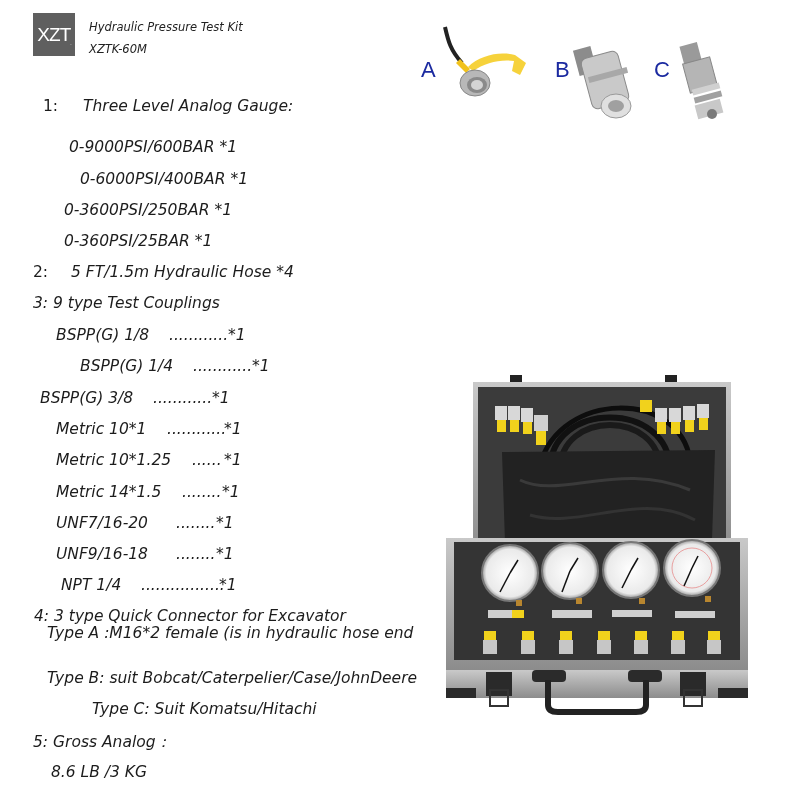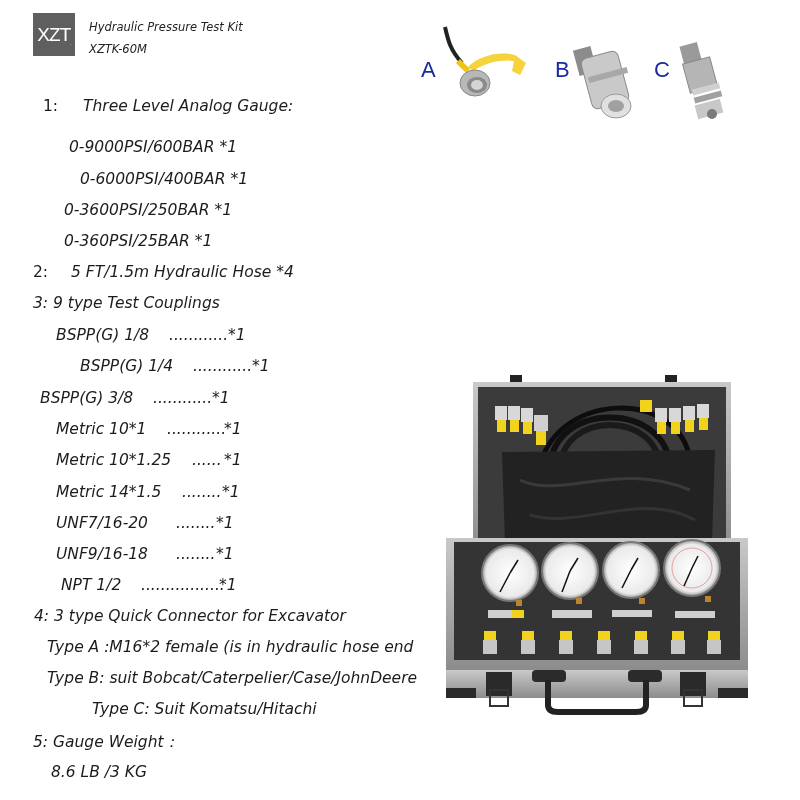--- a/index.html
+++ b/index.html
@@ -71,28 +71,28 @@
 <div class="abs t1 it" style="left:33px; top:294px;">3:  9 type Test Couplings</div>
 
 <div class="abs t1 it" style="left:56px; top:326px;"><span>BSPP(G) 1/8</span><span style="position:absolute; left:113px;">............</span><span style="position:absolute; left:172px;">*1</span></div>
 <div class="abs t1 it" style="left:56px; top:357px;margin-left:24px;"><span>BSPP(G) 1/4</span><span style="position:absolute; left:113px;">............</span><span style="position:absolute; left:172px;">*1</span></div>
 <div class="abs t1 it" style="left:40px; top:389px;"><span>BSPP(G) 3/8</span><span style="position:absolute; left:113px;">............</span><span style="position:absolute; left:172px;">*1</span></div>
 <div class="abs t1 it" style="left:56px; top:420px;"><span>Metric 10*1</span><span style="position:absolute; left:111px;">............</span><span style="position:absolute; left:168px;">*1</span></div>
 <div class="abs t1 it" style="left:56px; top:451px;"><span>Metric 10*1.25</span><span style="position:absolute; left:136px;">......</span><span style="position:absolute; left:168px;">*1</span></div>
 <div class="abs t1 it" style="left:56px; top:483px;"><span>Metric 14*1.5</span><span style="position:absolute; left:126px;">........</span><span style="position:absolute; left:166px;">*1</span></div>
 <div class="abs t1 it" style="left:56px; top:514px;text-align:center;"><span>UNF7/16-20</span><span style="position:absolute; left:120px;">........</span><span style="position:absolute; left:160px;">*1</span></div>
 <div class="abs t1 it" style="left:56px; top:545px;"><span>UNF9/16-18</span><span style="position:absolute; left:120px;">........</span><span style="position:absolute; left:160px;">*1</span></div>
-<div class="abs t1 it" style="left:61px; top:576px;"><span>NPT 1/2</span><span style="position:absolute; left:80px;">.................</span><span style="position:absolute; left:158px;">*1</span></div>
+<div class="abs t1 it" style="left:61px; top:576px;"><span>NPT 1/4</span><span style="position:absolute; left:80px;">.................</span><span style="position:absolute; left:158px;">*1</span></div>
 
 <div class="abs t1 it" style="left:34px; top:607px;">4: 3 type Quick Connector for Excavator</div>
-<div class="abs t1 it" style="left:47px; top:638px;">Type A :M16*2 female (is in hydraulic hose end</div>
+<div class="abs t1 it" style="left:47px; top:624px;">Type A :M16*2 female (is in hydraulic hose end</div>
 <div class="abs t1 it" style="left:47px; top:669px;">Type B: suit Bobcat/Caterpelier/Case/JohnDeere</div>
 <div class="abs t1 it" style="left:47px; top:700px;margin-left:45px;">Type C: Suit Komatsu/Hitachi</div>
 
-<div class="abs t1 it" style="left:33px; top:732px;">5: Gauge Weight：</div>
+<div class="abs t1 it" style="left:33px; top:732px;">5: Gross Analog：</div>
 <div class="abs t1 it" style="left:51px; top:763px;">8.6 LB /3 KG</div>
 
 <svg style="left:440px; top:370px;" width="320" height="345" viewBox="0 0 320 345">
   <defs>
     <linearGradient id="frame" x1="0" y1="0" x2="0" y2="1">
       <stop offset="0" stop-color="#c9c9c9"></stop>
         <stop offset="1" stop-color="#8c8c8c"></stop>
     </linearGradient>
     <radialGradient id="gface" cx="0.5" cy="0.5" r="0.5">
       <stop offset="0" stop-color="#ffffff"></stop>

